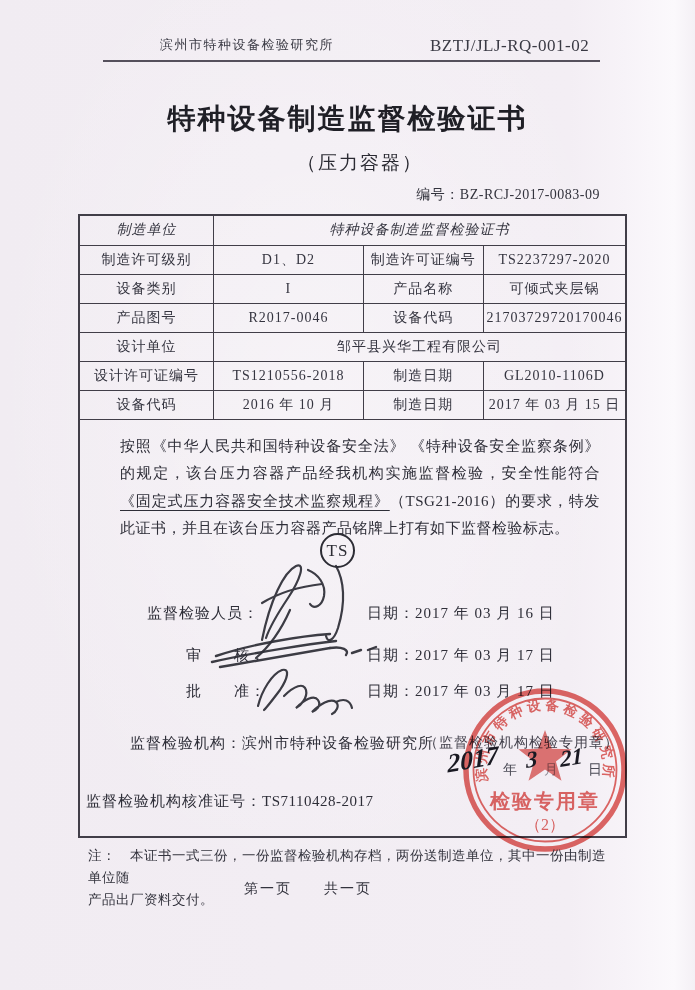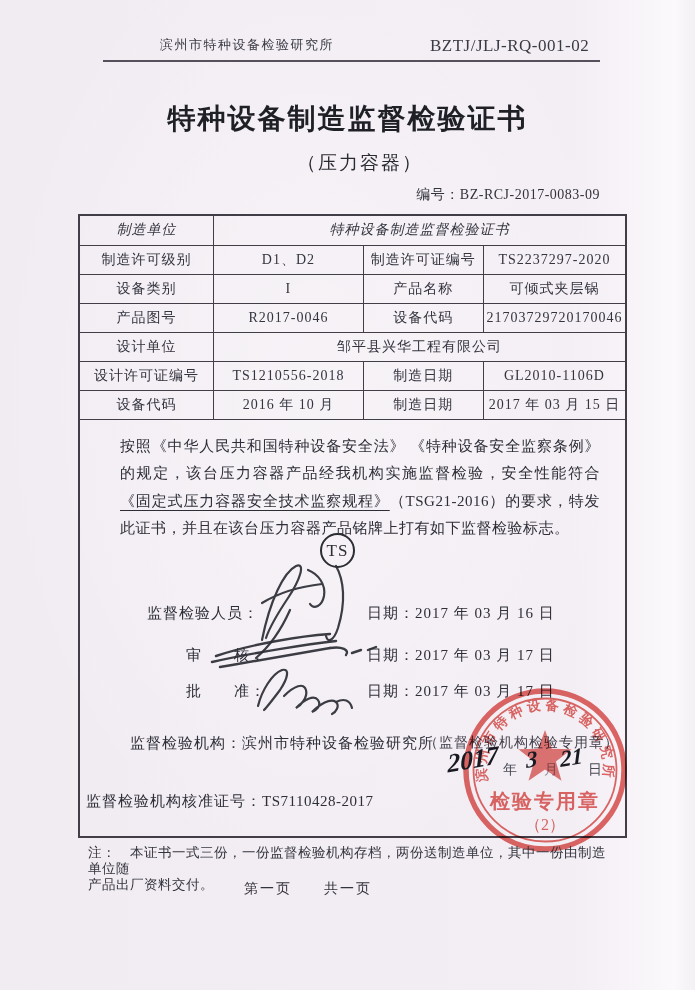--- a/index.html
+++ b/index.html
@@ -32,21 +32,21 @@
   .statement { padding:13px 25px 0 40px; font-size:15px; line-height:27.5px;
                text-align:justify; color:#2e2e38; letter-spacing:.5px; }
   .u { text-decoration:underline; text-underline-offset:4px; }
   .ts-mark { position:absolute; left:320px; top:533px; width:35px; height:35px;
              border:2px solid #2c2c34; border-radius:50%; text-align:center;
              line-height:31px; font-size:17px; color:#2c2c34; letter-spacing:1px; }
   .abs { position:absolute; font-size:15px; color:#2e2e38; letter-spacing:1px; white-space:nowrap; }
   .seal-note { font-size:14px; color:#413f4a; letter-spacing:1px; }
   .approval-val { letter-spacing:.5px; }
   .note { position:absolute; left:88px; top:845px; width:520px; font-size:13.5px;
-          line-height:16px; color:#33333d; letter-spacing:.5px; }
+          line-height:22px; color:#33333d; letter-spacing:.5px; }
   .footer { position:absolute; left:0; top:880px; width:616px; text-align:center;
             font-size:14px; color:#33333d; letter-spacing:2px; }
   .printed-date { position:absolute; font-size:14px; color:#4a4a55; }
   .hand { position:absolute; font-weight:bold; color:#191922;
           transform:rotate(-10deg) skewX(-8deg); font-style:italic; }
   .stamp-svg { position:absolute; left:443px; top:666px; mix-blend-mode:multiply; opacity:.85; }
   .sig-svg { position:absolute; left:0; top:0; pointer-events:none; }
 </style>
 </head>
 <body>

